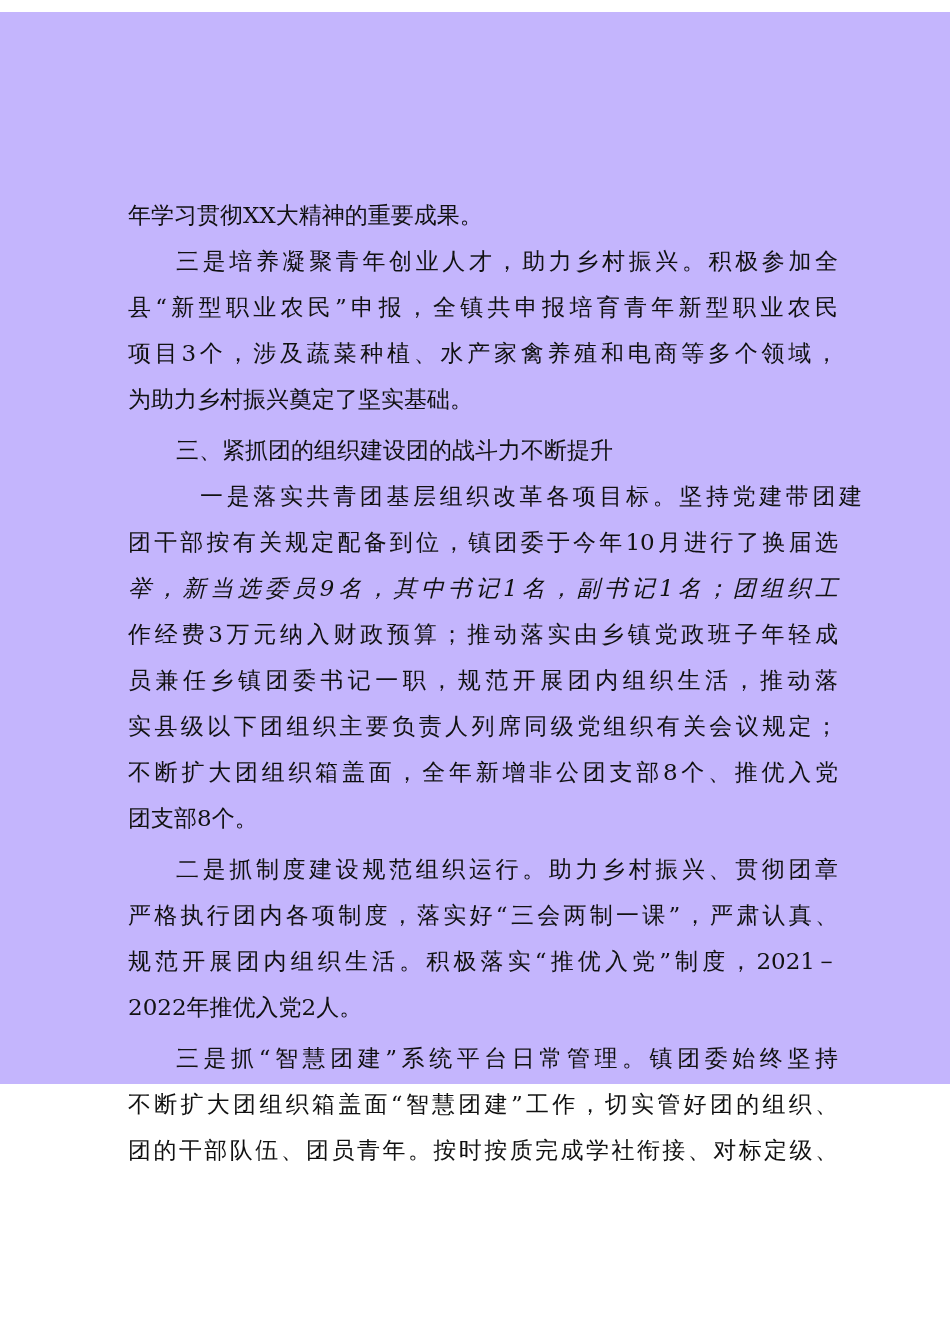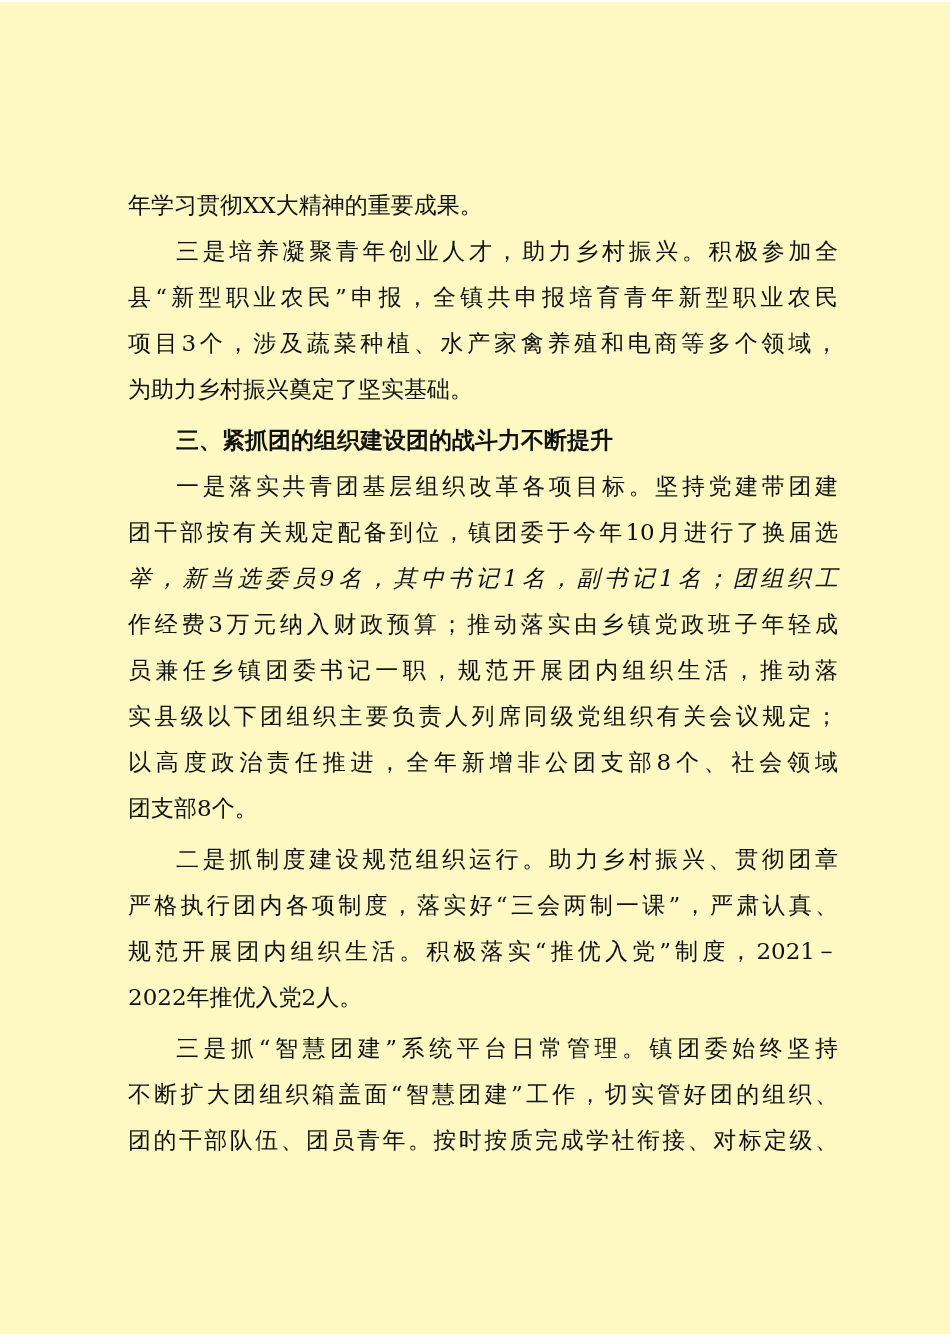--- a/index.html
+++ b/index.html
@@ -1,19 +1,19 @@
 <!DOCTYPE html>
 <html><head>
   <meta charset="utf-8">
   <style>
     html, body { margin: 0; padding: 0; background: #ffffff; }
     body { width: 950px; height: 1344px; position: relative; overflow: hidden; }
     .page {
-      position: absolute; left: 0; top: 2px; width: 950px; height: 1332px;
-      background: #fef9c3;
+      position: absolute; left: 0; top: 12px; width: 950px; height: 1072px;
+      background: #c4b5fd;
     }
     .line {
       position: absolute;
       left: 128px;
       width: 710px;
       height: 46px;
       font-family: "DejaVu Serif", "Liberation Serif", serif;
       font-size: 23px;
       line-height: 46px;
       color: #111111;
@@ -34,28 +34,28 @@
 </head>
 <body>
 
 <div class="page">
   <div id="body-text">
       <div class="line last" style="top: 180px;">年学习贯彻XX大精神的重要成果。</div>
       <div class="line indent" style="top: 226px;">三是培养凝聚青年创业人才，助力乡村振兴。积极参加全</div>
       <div class="line" style="top: 272px;">县“新型职业农民”申报，全镇共申报培育青年新型职业农民</div>
       <div class="line" style="top: 318px;">项目3个，涉及蔬菜种植、水产家禽养殖和电商等多个领域，</div>
       <div class="line last" style="top: 364px;">为助力乡村振兴奠定了坚实基础。</div>
-      <div class="line indent last heading" style="top: 415px; font-weight: bold;">三、紧抓团的组织建设团的战斗力不断提升</div>
-      <div class="line indent" style="top: 461px;">一是落实共青团基层组织改革各项目标。坚持党建带团建</div>
+      <div class="line indent last heading" style="top: 415px;">三、紧抓团的组织建设团的战斗力不断提升</div>
+      <div class="line indent" style="top: 461px; margin-left: 24px;">一是落实共青团基层组织改革各项目标。坚持党建带团建</div>
       <div class="line" style="top: 507px;">团干部按有关规定配备到位，镇团委于今年10月进行了换届选</div>
       <div class="line" style="top: 553px; font-style: italic;">举，新当选委员9名，其中书记1名，副书记1名；团组织工</div>
       <div class="line" style="top: 599px;">作经费3万元纳入财政预算；推动落实由乡镇党政班子年轻成</div>
       <div class="line" style="top: 645px;">员兼任乡镇团委书记一职，规范开展团内组织生活，推动落</div>
       <div class="line" style="top: 691px;">实县级以下团组织主要负责人列席同级党组织有关会议规定；</div>
-      <div class="line" style="top: 737px;">以高度政治责任推进，全年新增非公团支部8个、社会领域</div>
+      <div class="line" style="top: 737px;">不断扩大团组织箱盖面，全年新增非公团支部8个、推优入党</div>
       <div class="line last" style="top: 783px;">团支部8个。</div>
       <div class="line indent" style="top: 834px;">二是抓制度建设规范组织运行。助力乡村振兴、贯彻团章</div>
       <div class="line" style="top: 880px;">严格执行团内各项制度，落实好“三会两制一课”，严肃认真、</div>
       <div class="line" style="top: 926px;">规范开展团内组织生活。积极落实“推优入党”制度，2021－</div>
       <div class="line last" style="top: 972px;">2022年推优入党2人。</div>
       <div class="line indent" style="top: 1023px;">三是抓“智慧团建”系统平台日常管理。镇团委始终坚持</div>
       <div class="line" style="top: 1069px;">不断扩大团组织箱盖面“智慧团建”工作，切实管好团的组织、</div>
       <div class="line" style="top: 1115px;">团的干部队伍、团员青年。按时按质完成学社衔接、对标定级、</div>
     </div>
 </div>

